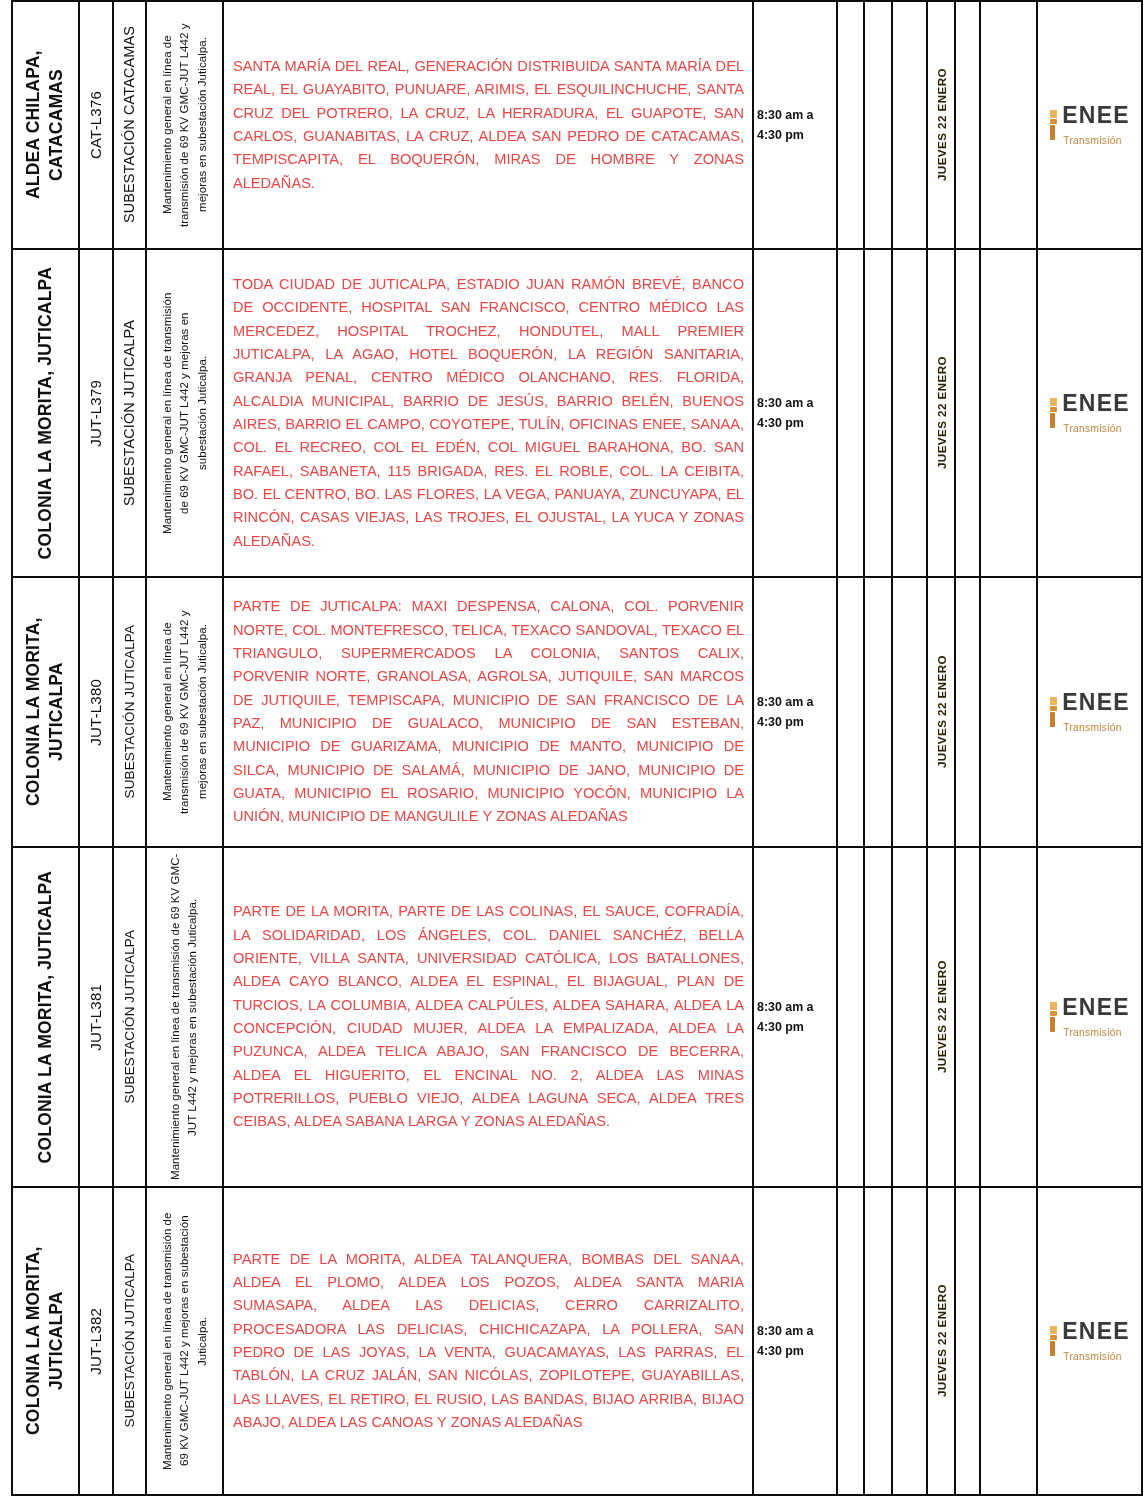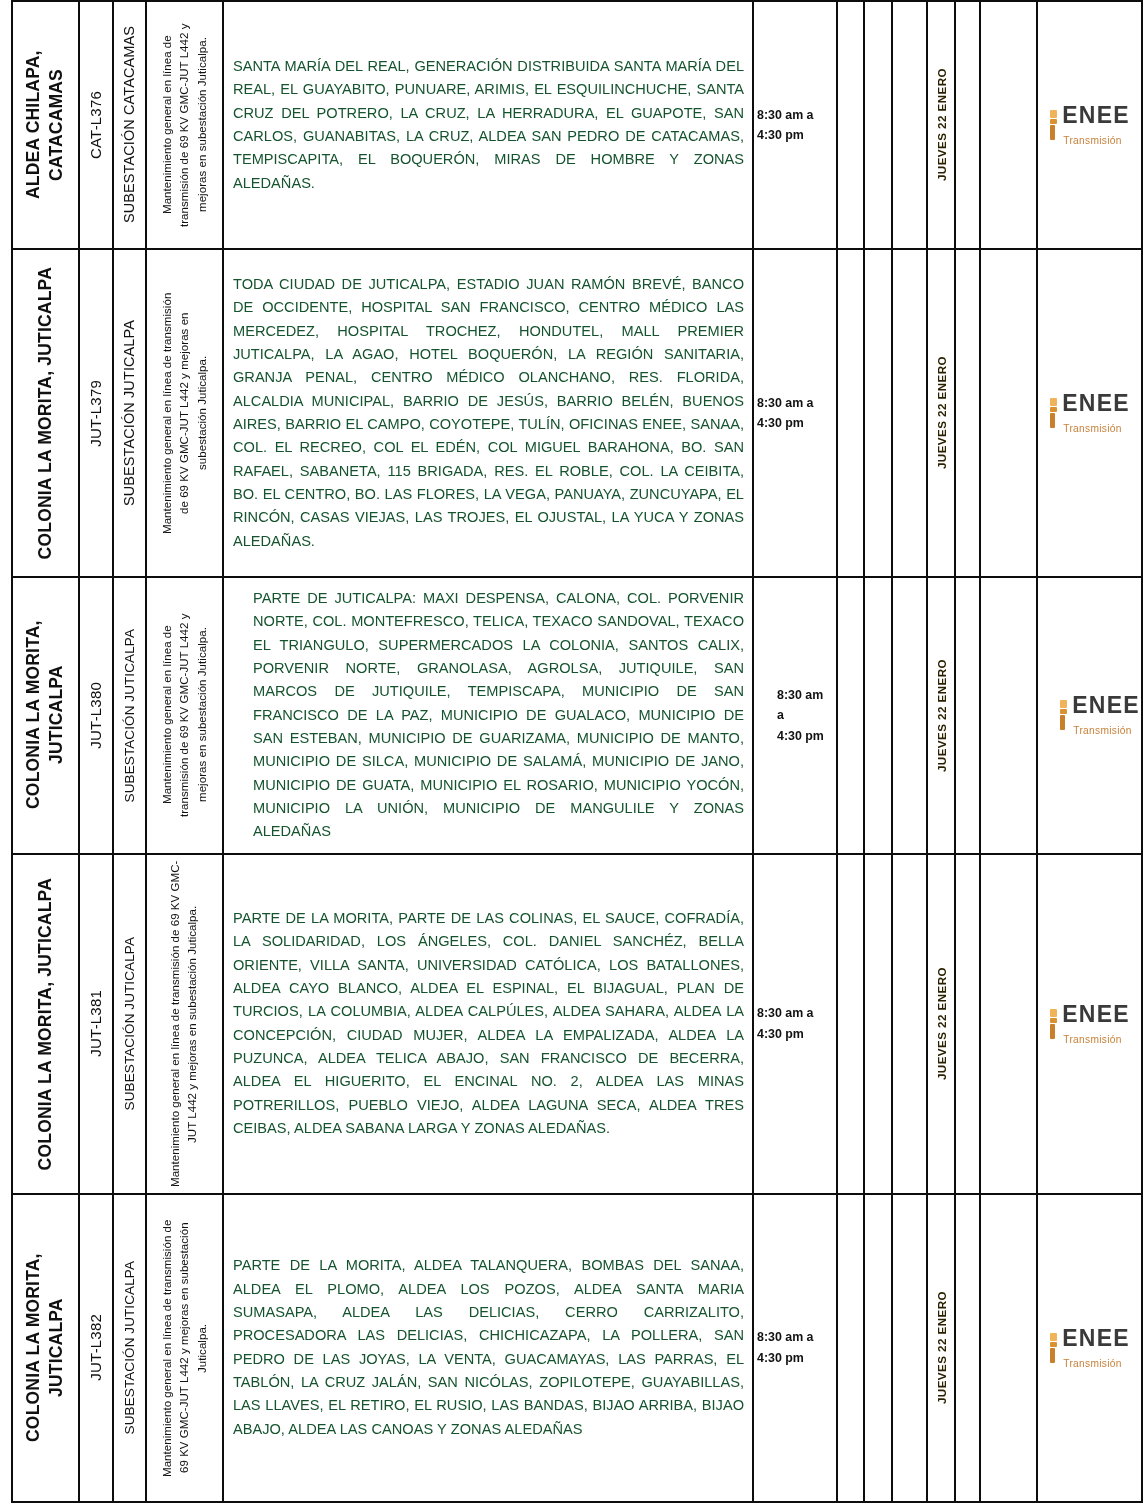--- a/index.html
+++ b/index.html
@@ -46,21 +46,21 @@
   .v-code{font-size:15px;font-weight:400;letter-spacing:.2px;}
   .v-sub{font-size:14.5px;font-weight:400;letter-spacing:.1px;}
   .v-maint{font-size:11.5px;font-weight:400;letter-spacing:.05px;line-height:1.5;}
 
   .desc{
     font-size:14.6px;
     line-height:1.60;
     text-align:justify;
     text-align-last:left;
     padding:9px 8px 9px 9px;
-    color:#14532d;
+    color:#ef4444;
     word-spacing:.2px;
     hyphens:none;
   }
 
   .time{
     font-size:12.4px;
     font-weight:bold;
     line-height:1.65;
     color:#111;
     padding:2px 3px;
@@ -89,21 +89,21 @@
     font-size:23px;font-weight:bold;letter-spacing:1.2px;color:#3a3a3a;
     font-family:"Liberation Sans",sans-serif;
   }
   .logo-sub{
     font-size:10.2px;color:#C8813A;letter-spacing:.3px;margin-top:9px;margin-left:1px;
   }
 
   
   tr.r1 td{height:246px;}
   tr.r2 td{height:326px;}
-  tr.r3 td{height:268px;padding-left:20px;}
+  tr.r3 td{height:268px;}
   tr.r4 td{height:338px;}
   tr.r5 td{height:306px;}
 </style>
 </head>
 <body>
 
 <div class="sheet">
   <table class="grid">
     <colgroup>
       <col class="c-zone">

